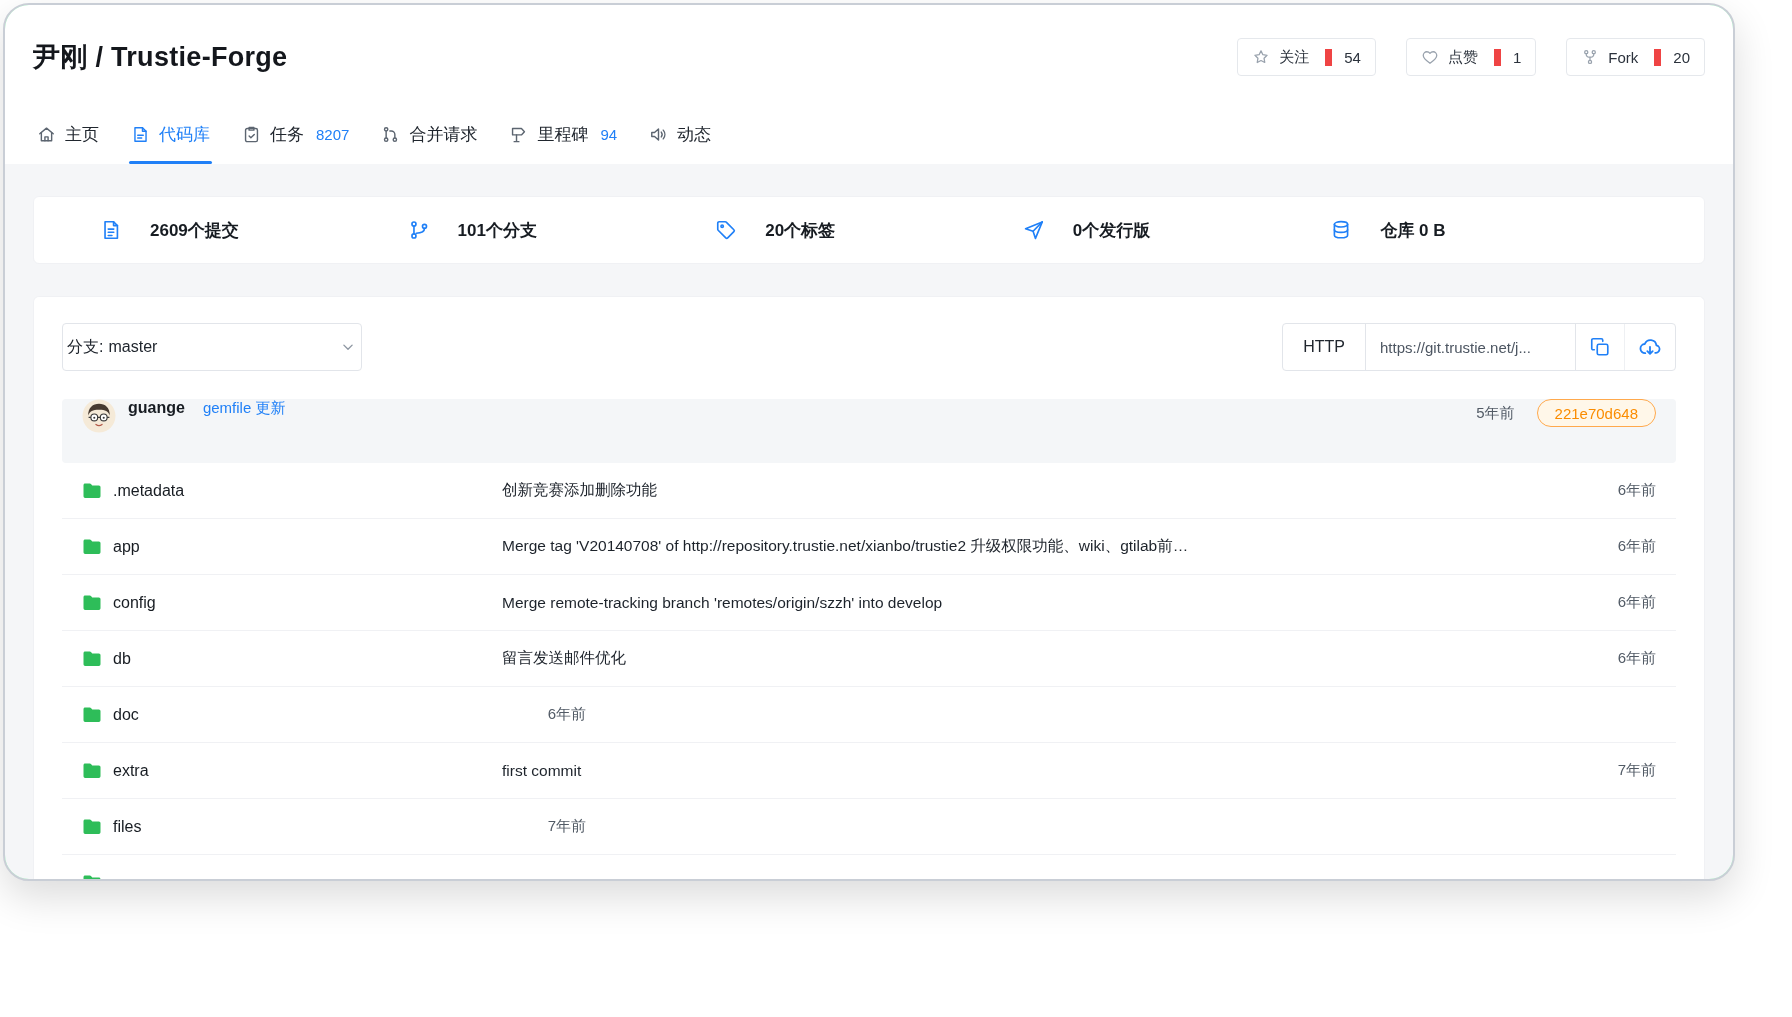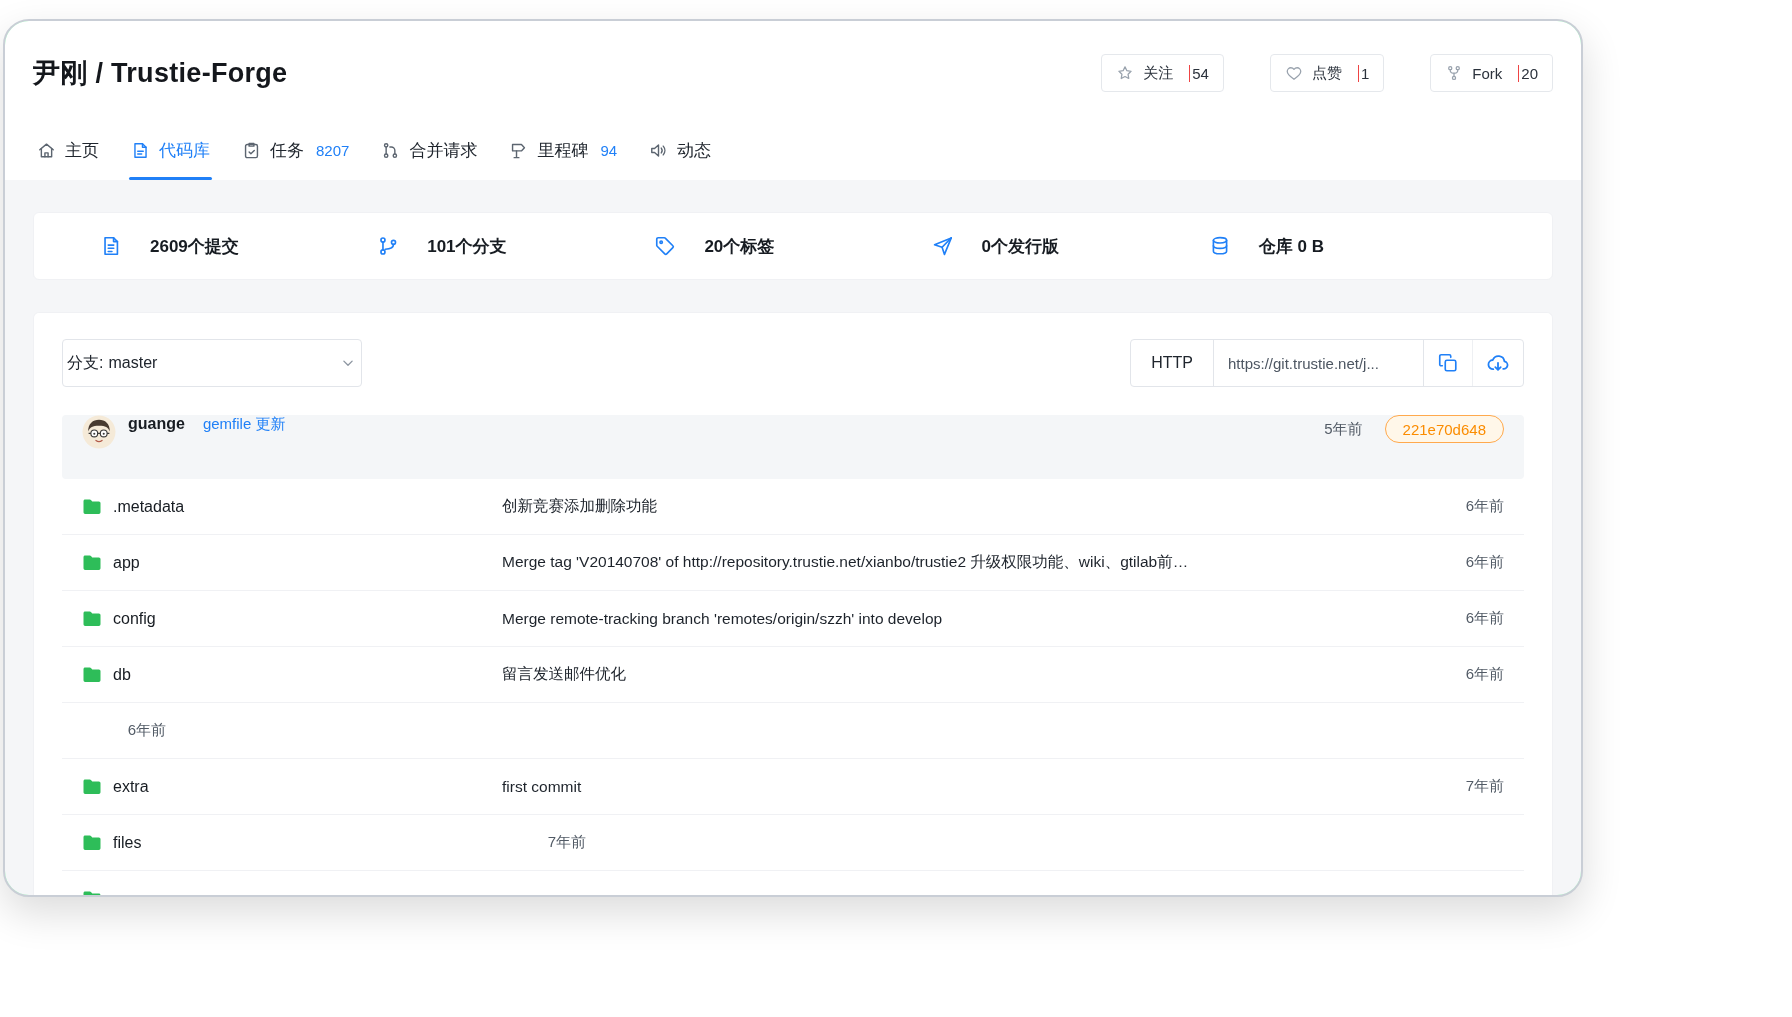--- a/index.html
+++ b/index.html
@@ -4,39 +4,39 @@
 <style>
   *{box-sizing:border-box;margin:0;padding:0}
   html,body{width:1792px;height:1017px}
   body{
     background:#fff;
     font-family:"Liberation Sans","DejaVu Sans",sans-serif;
     color:#1d2129;
     position:relative;
   }
   .frame{
-    position:absolute;left:3px;top:19px;width:1580px;height:878px;
+    position:absolute;left:3px;top:3px;width:1732px;height:878px;
     background:#86efac;border:2px solid #c9ced6;border-radius:26px;
     overflow:hidden;box-shadow:0 16px 40px rgba(0,0,0,.14);
   }
   .i{display:inline-flex;align-items:center;justify-content:center}
   .i svg{display:block}
 
   
   .topbar{background:#fff;padding:22px 28px 0}
   .title-row{display:flex;align-items:center;justify-content:space-between;height:60px}
   .page-title{font-size:27px;font-weight:700;color:#14171c;letter-spacing:.3px}
-  .actions{display:flex;gap:46px}
+  .actions{display:flex;gap:30px}
   .act-btn{
     display:flex;align-items:center;height:38px;padding:0 14px;
     background:#fff;border:1px solid #e5e8ec;border-radius:4px;
     font-size:15px;color:#2b323c;cursor:pointer;white-space:nowrap;
   }
   .act-btn .i{color:#99a2ad;margin-right:9px}
-  .act-count{margin-left:16px;padding-left:2px;border-left:1px solid #ef4444;color:#2b323c}
+  .act-count{margin-left:16px;padding-left:12px;border-left:7px solid #ef4444;color:#2b323c}
 
   
   .tabs{display:flex;gap:28px;margin-top:22px;padding:0 2px}
   .tab{
     display:flex;align-items:center;gap:9px;padding:14px 2px 18px;
     font-size:17px;color:#20262e;cursor:pointer;position:relative;white-space:nowrap;
   }
   .tab .i{color:#5c6570}
   .tab.active{color:#2080f7}
   .tab.active .i{color:#2080f7}
@@ -367,20 +367,28 @@
                   <path d="M1.5 4.2c0-.9.7-1.6 1.6-1.6h4.7c.45 0 .88.19 1.18.52l1.25 1.38h6.67c.88 0 1.6.72 1.6 1.6v9.2c0 .88-.72 1.6-1.6 1.6H3.1c-.88 0-1.6-.72-1.6-1.6z" fill="#2ebd59"></path>
                 </svg>
       </span>
       <span>db</span>
     </div>
     <div class="file-msg">留言发送邮件优化</div>
     <div class="file-time">6年前</div>
   </div>
 
   <div class="file-row">
+    <div class="file-name-cell">
+      <span class="i">
+        <svg width="20" height="20" viewBox="0 0 20 20">
+                  <path d="M1.5 4.2c0-.9.7-1.6 1.6-1.6h4.7c.45 0 .88.19 1.18.52l1.25 1.38h6.67c.88 0 1.6.72 1.6 1.6v9.2c0 .88-.72 1.6-1.6 1.6H3.1c-.88 0-1.6-.72-1.6-1.6z" fill="#2ebd59"></path>
+                </svg>
+      </span>
+      <span>doc</span>
+    </div>
     <div class="file-time">6年前</div>
   </div>
 
   <div class="file-row">
     <div class="file-name-cell">
       <span class="i">
         <svg width="20" height="20" viewBox="0 0 20 20">
                   <path d="M1.5 4.2c0-.9.7-1.6 1.6-1.6h4.7c.45 0 .88.19 1.18.52l1.25 1.38h6.67c.88 0 1.6.72 1.6 1.6v9.2c0 .88-.72 1.6-1.6 1.6H3.1c-.88 0-1.6-.72-1.6-1.6z" fill="#2ebd59"></path>
                 </svg>
       </span>

